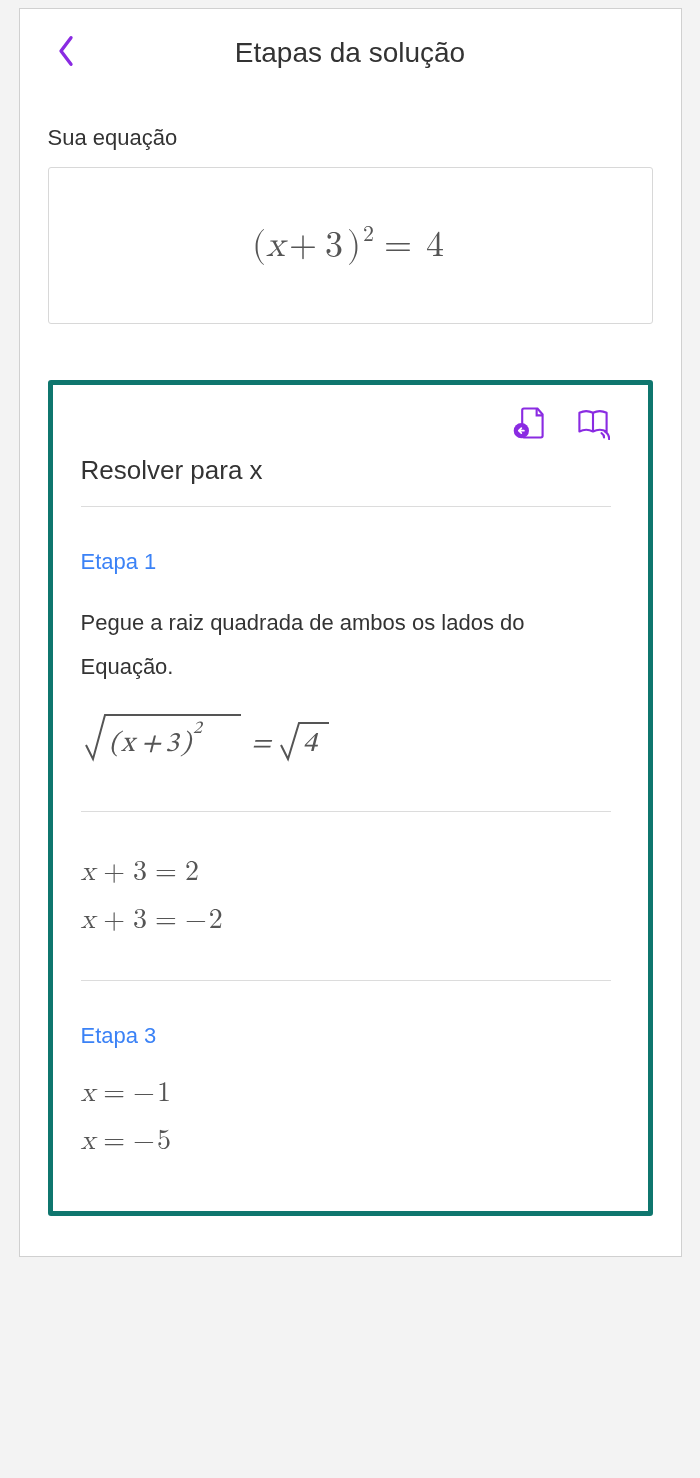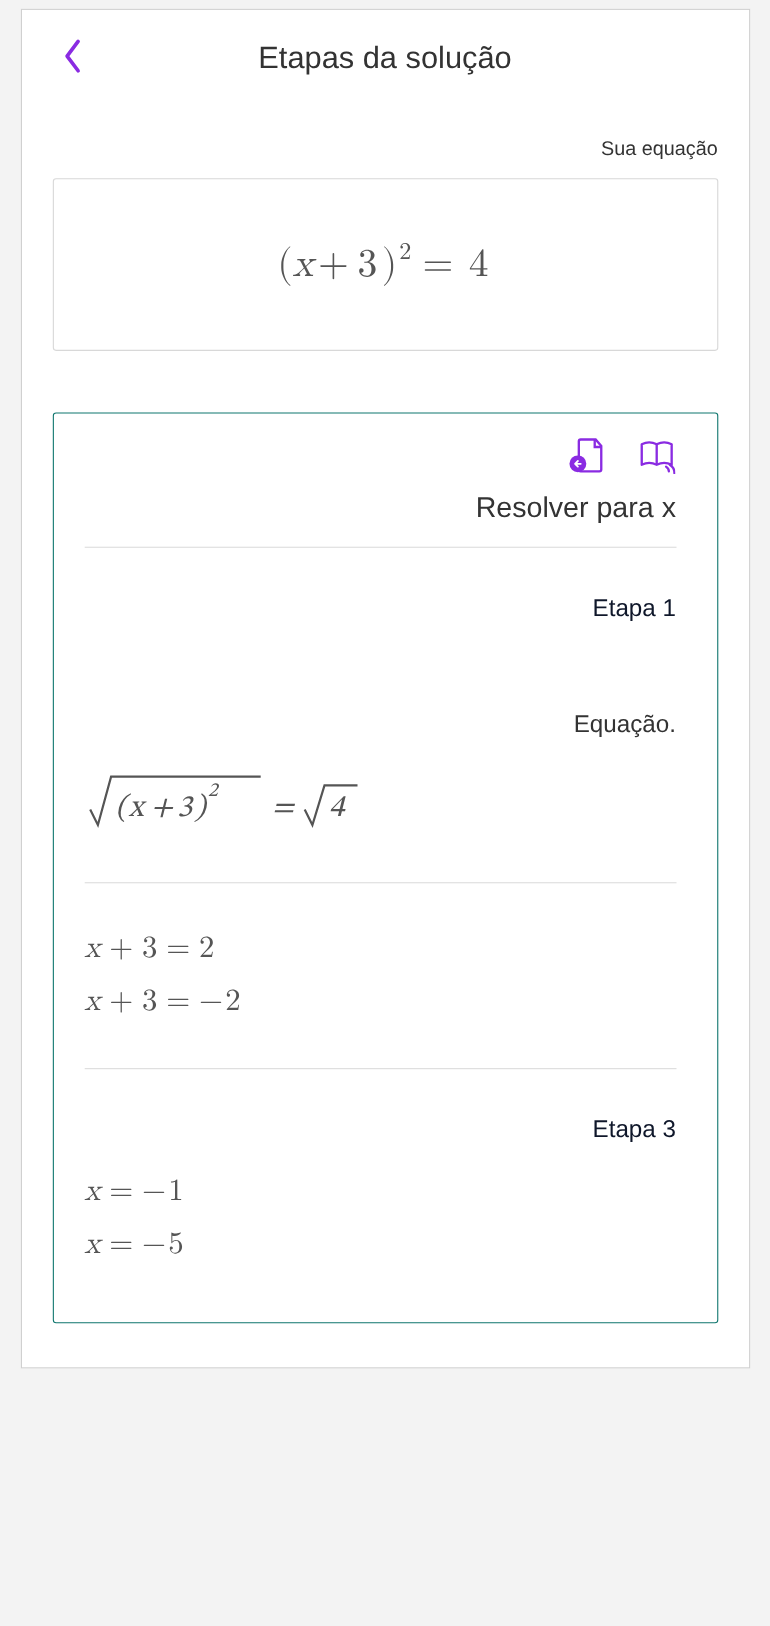--- a/index.html
+++ b/index.html
@@ -12,21 +12,20 @@
       background: #f3f3f3;
       display: flex;
       justify-content: center;
       padding: 8px;
     }
     .panel {
       width: 663px;
       background: #ffffff;
       border: 1px solid #d0d0d0;
       padding: 28px 28px 40px 28px;
-      text-align: right;
     }
     .header {
       position: relative;
       display: flex;
       align-items: center;
       justify-content: center;
       margin-bottom: 56px;
     }
     .back-btn {
       position: absolute;
@@ -43,21 +42,21 @@
     .back-btn svg {
       width: 20px;
       height: 34px;
     }
     .header-title {
       font-size: 28px;
       font-weight: 400;
       color: #333;
     }
     .section-label {
-      font-size: 18px;
+      font-size: 22px;
       color: #333;
       margin-bottom: 16px;
     }
     .equation-box {
       border: 1px solid #d8d8d8;
       border-radius: 3px;
       padding: 56px 20px;
       display: flex;
       justify-content: center;
       align-items: center;
@@ -80,21 +79,21 @@
     }
     .main-equation .exp {
       font-size: 22px;
       vertical-align: super;
       font-style: normal;
       position: relative;
       top: -12px;
       margin-left: 2px;
     }
     .steps-box {
-      border: 1px solid #0f766e;
+      border: 5px solid #0f766e;
       border-radius: 3px;
       padding: 20px 37px 40px 28px;
     }
     .toolbar {
       display: flex;
       justify-content: flex-end;
       gap: 28px;
       margin-bottom: 14px;
     }
     .toolbar-icon {
@@ -120,21 +119,21 @@
       padding-top: 42px;
       padding-bottom: 30px;
       border-bottom: 1px solid #dcdcdc;
     }
     .step:last-child {
       border-bottom: none;
       padding-bottom: 0;
     }
     .step-label {
       font-size: 22px;
-      color: #0f172a;
+      color: #3b82f6;
       margin-bottom: 26px;
     }
     .step-desc {
       font-size: 22px;
       color: #333;
       line-height: 2.0;
       margin-bottom: 18px;
     }
     .math {
       font-family: 'Latin Modern Math', 'Cambria Math', 'STIX Two Math', serif;
@@ -217,21 +216,21 @@
           <path d="M34 30 Q39 33 39 39" fill="none" stroke="currentColor" stroke-width="2.5" stroke-linecap="round"></path>
         </svg>
       </div>
     </div>
 
     <div class="solve-title">Resolver para x</div>
 
     <div class="step">
       <div class="step-label">Etapa 1</div>
       <div class="step-desc">
-        <br>
+        <span>Pegue a raiz quadrada de ambos os lados do</span><br>
         <span>Equação.</span>
       </div>
       <div class="math sqrt-eq">
         <svg width="310" height="60" viewBox="0 0 310 60">
 
           <path d="M5 38 L12 52 L24 8 L160 8" fill="none" stroke="#555" stroke-width="2"></path>
           <text x="28" y="44" font-family="Cambria Math, STIX Two Math, serif" font-size="28" fill="#555">(</text>
           <text x="40" y="44" font-family="Cambria Math, STIX Two Math, serif" font-size="28" fill="#555" font-style="italic">x</text>
           <text x="60" y="44" font-family="Cambria Math, STIX Two Math, serif" font-size="28" fill="#555">+</text>
           <text x="84" y="44" font-family="Cambria Math, STIX Two Math, serif" font-size="28" fill="#555">3</text>

